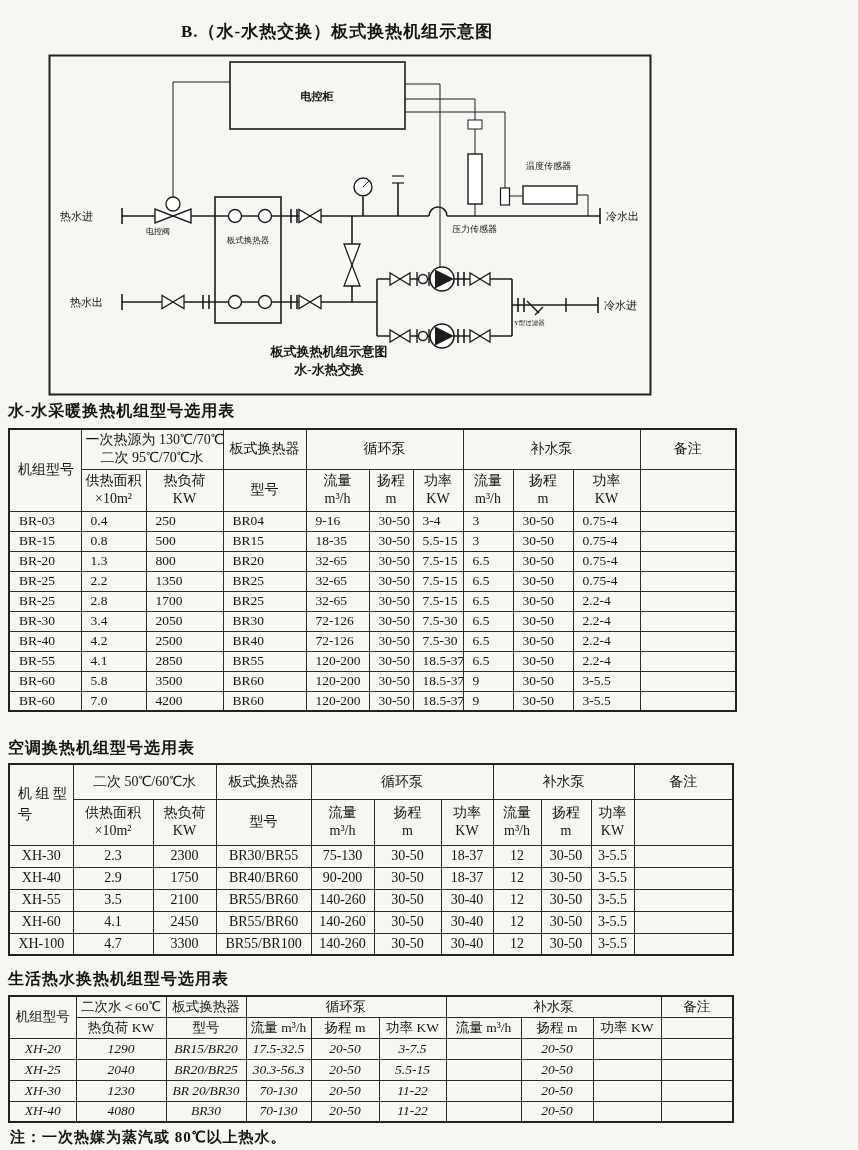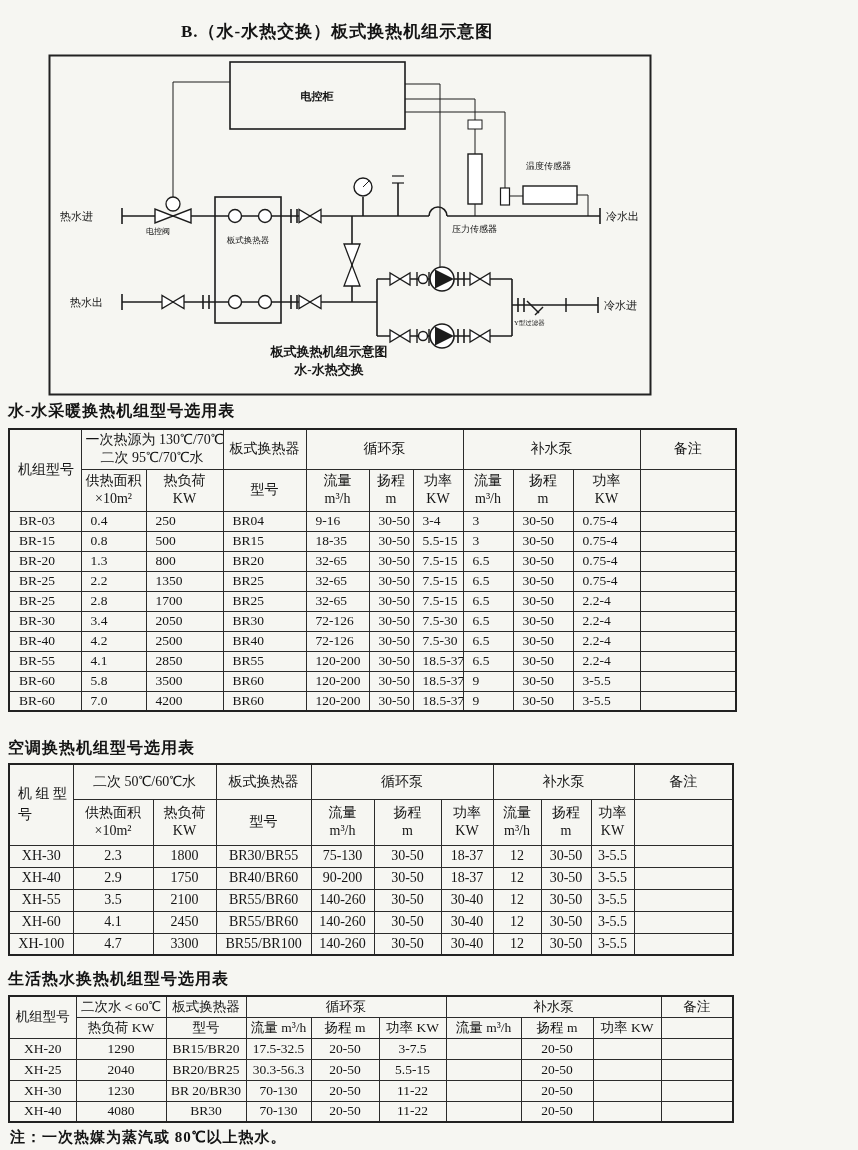--- a/index.html
+++ b/index.html
@@ -40,21 +40,21 @@
   .t1 tbody tr{height:20px;}
   .t1 tbody td{text-align:left;padding-left:9px;font-size:13.5px;}
   .t1 th.col-model, .t2 th.col-model{text-align:left;padding-left:8px;white-space:normal;line-height:1.45;}
   .t2 thead tr:first-child{height:35px;}
   .t2 thead tr:last-child{height:46px;}
   .t2 tbody tr{height:22px;}
   .t2 tbody td{text-align:center;font-size:14px;}
   .t3 thead tr{height:21px;}
   .t3 thead th{font-size:13.5px;}
   .t3 tbody tr{height:21px;}
-  .t3 tbody td{text-align:center;font-size:13.5px;}
+  .t3 tbody td{text-align:center;font-size:13.5px;font-style:italic;}
   .note{
     position:absolute;left:10px;top:1128px;
     font-size:15px;font-weight:600;letter-spacing:1px;margin:0;
   }
   svg text{fill:#141414;font-family:"Liberation Serif", serif;}
 </style>
 </head>
 <body>
 
 <h1 class="doc-title">B.（水-水热交换）板式换热机组示意图</h1>
@@ -456,21 +456,21 @@
         <span>功率</span>
         <span>KW</span>
       </th>
       <th></th>
     </tr>
   </thead>
   <tbody>
       <tr>
         <td>XH-30</td>
         <td>2.3</td>
-        <td>1800</td>
+        <td>2300</td>
         <td>BR30/BR55</td>
         <td>75-130</td>
         <td>30-50</td>
         <td>18-37</td>
         <td>12</td>
         <td>30-50</td>
         <td>3-5.5</td>
         <td></td>
       </tr>
       <tr>

